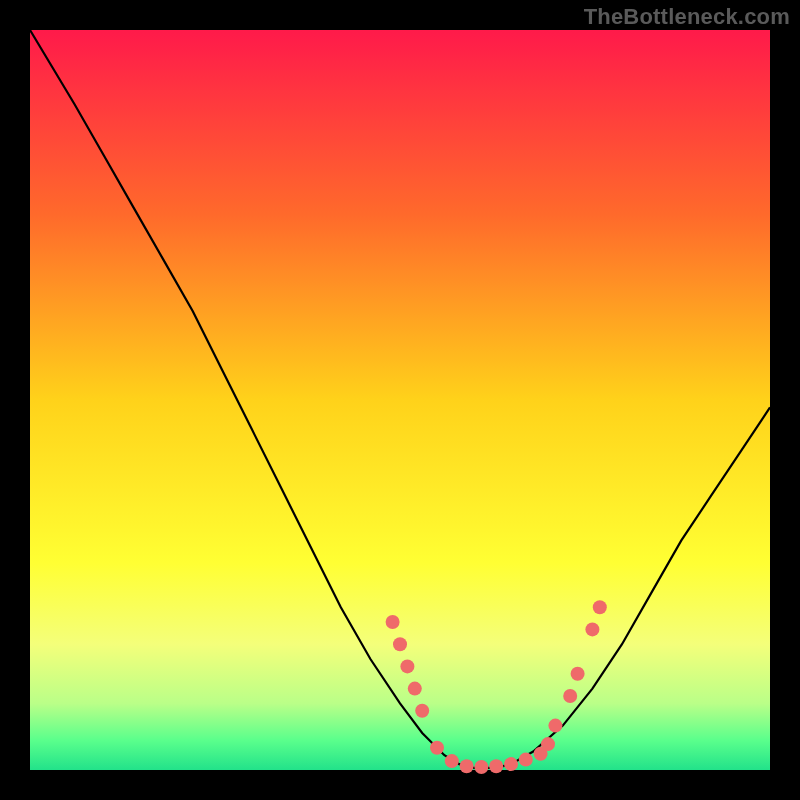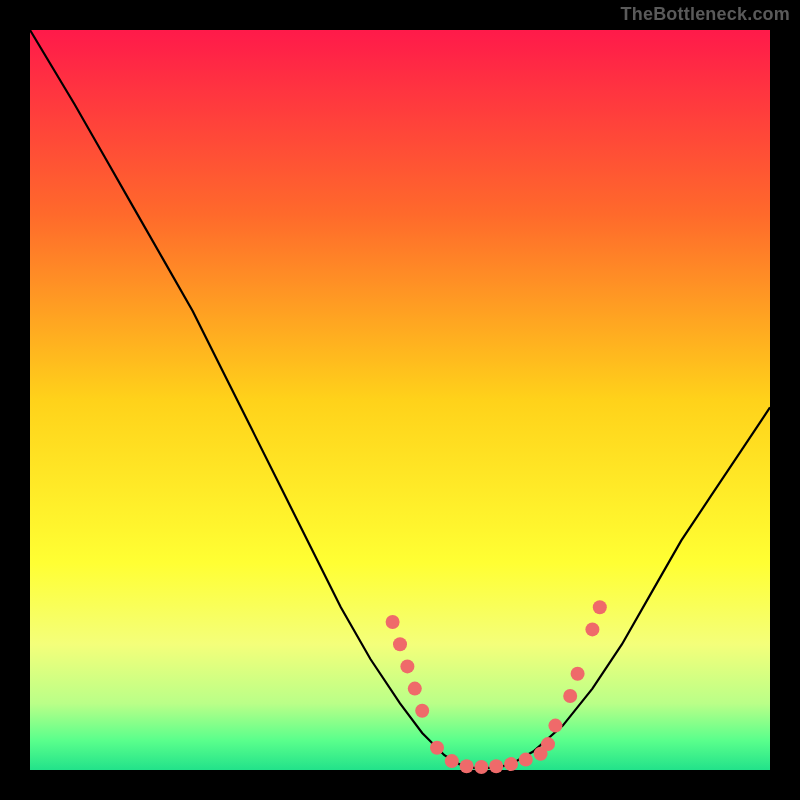--- a/index.html
+++ b/index.html
@@ -15,21 +15,21 @@
     width: 800px;
     height: 800px;
     background: #000;
   }
   .watermark {
     position: absolute;
     top: 4px;
     right: 10px;
     color: #5a5a5a;
     font-family: Arial, Helvetica, sans-serif;
-    font-size: 18px;
+    font-size: 22px;
     font-weight: 600;
     letter-spacing: 0.2px;
     user-select: none;
   }
   svg {
     position: absolute;
     top: 0;
     left: 0;
   }
 </style>

